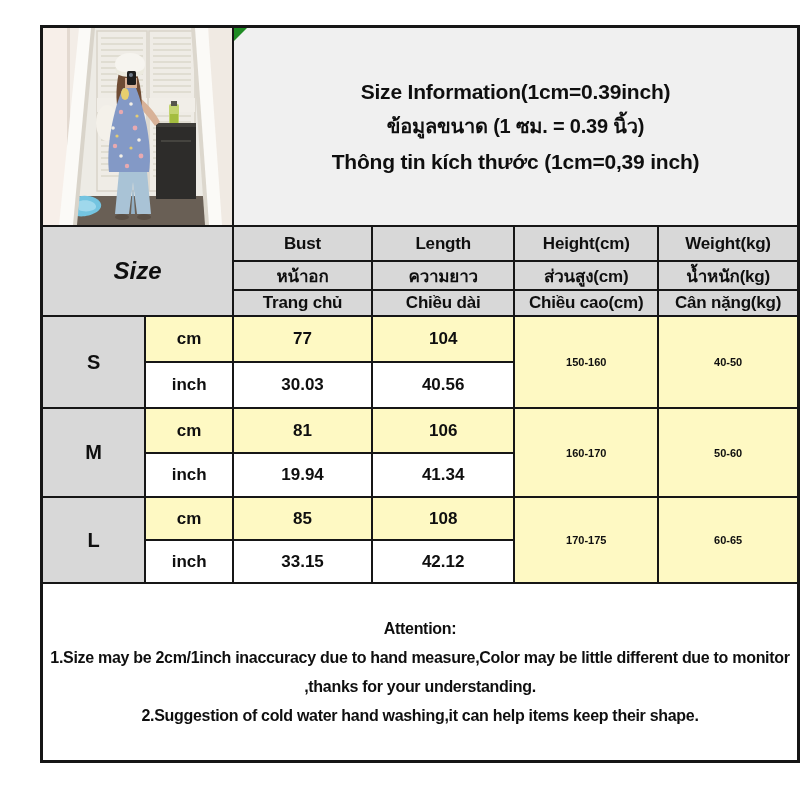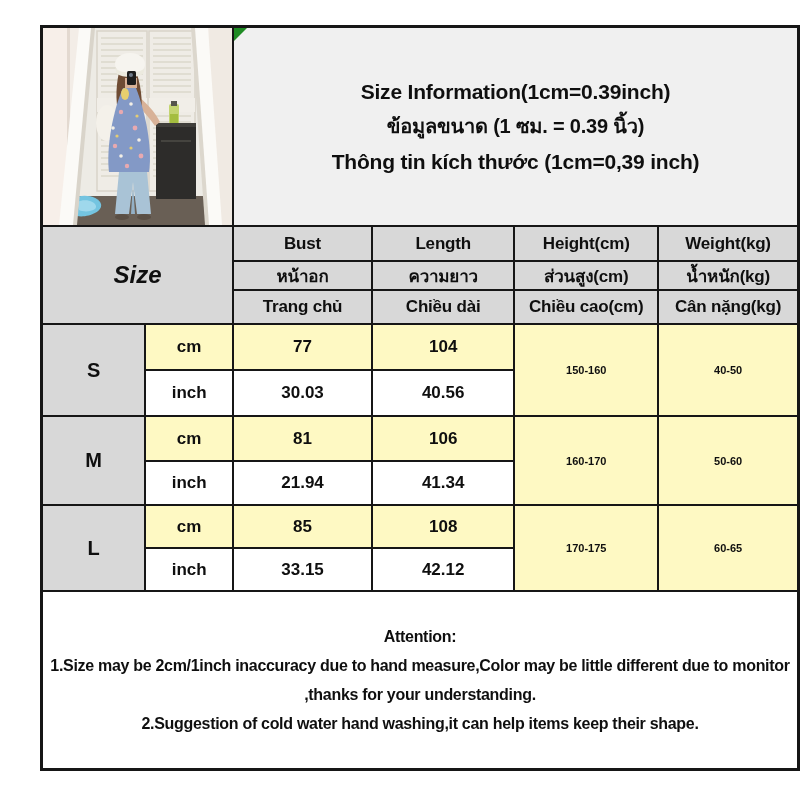--- a/index.html
+++ b/index.html
@@ -158,21 +158,21 @@
       <td class="hdr bg-gray">Length</td>
       <td class="hdr bg-gray">Height(cm)</td>
       <td class="hdr bg-gray">Weight(kg)</td>
     </tr>
     <tr style="height:18px">
       <td class="hdr bg-gray">หน้าอก</td>
       <td class="hdr bg-gray">ความยาว</td>
       <td class="hdr bg-gray">ส่วนสูง(cm)</td>
       <td class="hdr bg-gray">น้ำหนัก(kg)</td>
     </tr>
-    <tr style="height:34px">
+    <tr style="height:26px">
       <td class="hdr bg-gray">Trang chủ</td>
       <td class="hdr bg-gray">Chiều dài</td>
       <td class="hdr bg-gray">Chiều cao(cm)</td>
       <td class="hdr bg-gray">Cân nặng(kg)</td>
     </tr>
 
     <tr style="height:46px">
       <td class="sz-cell bg-gray" rowspan="2">S</td>
       <td class="unit-cell bg-light">cm</td>
       <td class="val-cell bg-light">77</td>
@@ -189,21 +189,21 @@
     <tr style="height:45px">
       <td class="sz-cell bg-gray" rowspan="2">M</td>
       <td class="unit-cell bg-light">cm</td>
       <td class="val-cell bg-light">81</td>
       <td class="val-cell bg-light">106</td>
       <td class="range-cell bg-light" rowspan="2">160-170</td>
       <td class="range-cell bg-light" rowspan="2">50-60</td>
     </tr>
     <tr style="height:44px">
       <td class="unit-cell bg-white">inch</td>
-      <td class="val-cell bg-white">21.94</td>
+      <td class="val-cell bg-white">19.94</td>
       <td class="val-cell bg-white">41.34</td>
     </tr>
 
     <tr style="height:43px">
       <td class="sz-cell bg-gray" rowspan="2">L</td>
       <td class="unit-cell bg-light">cm</td>
       <td class="val-cell bg-light">85</td>
       <td class="val-cell bg-light">108</td>
       <td class="range-cell bg-light" rowspan="2">170-175</td>
       <td class="range-cell bg-light" rowspan="2">60-65</td>

